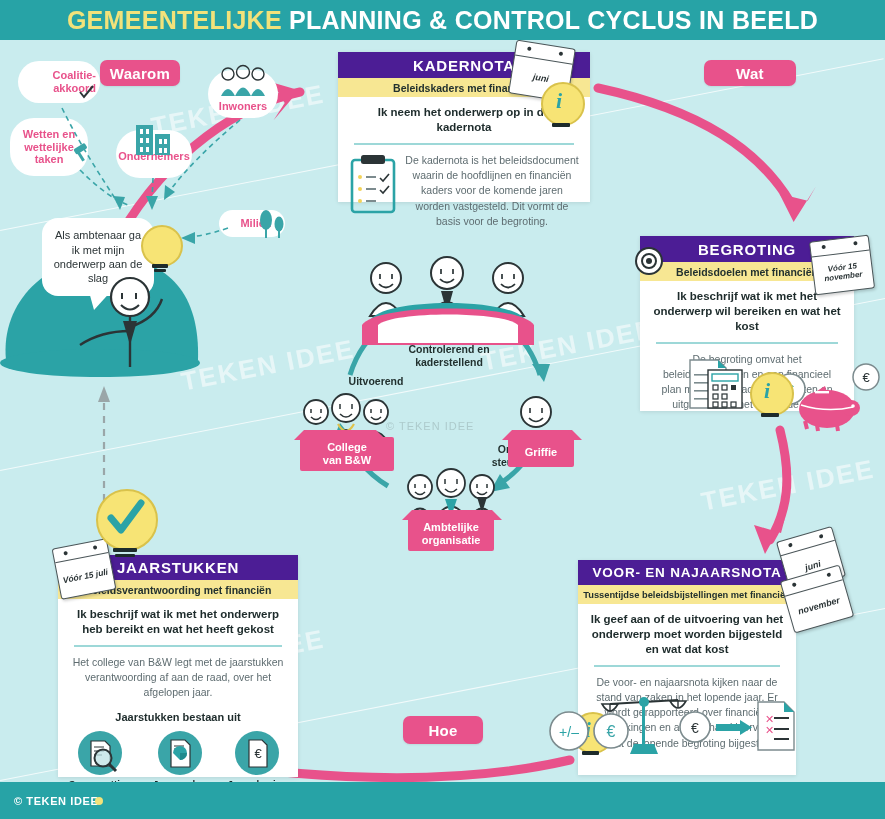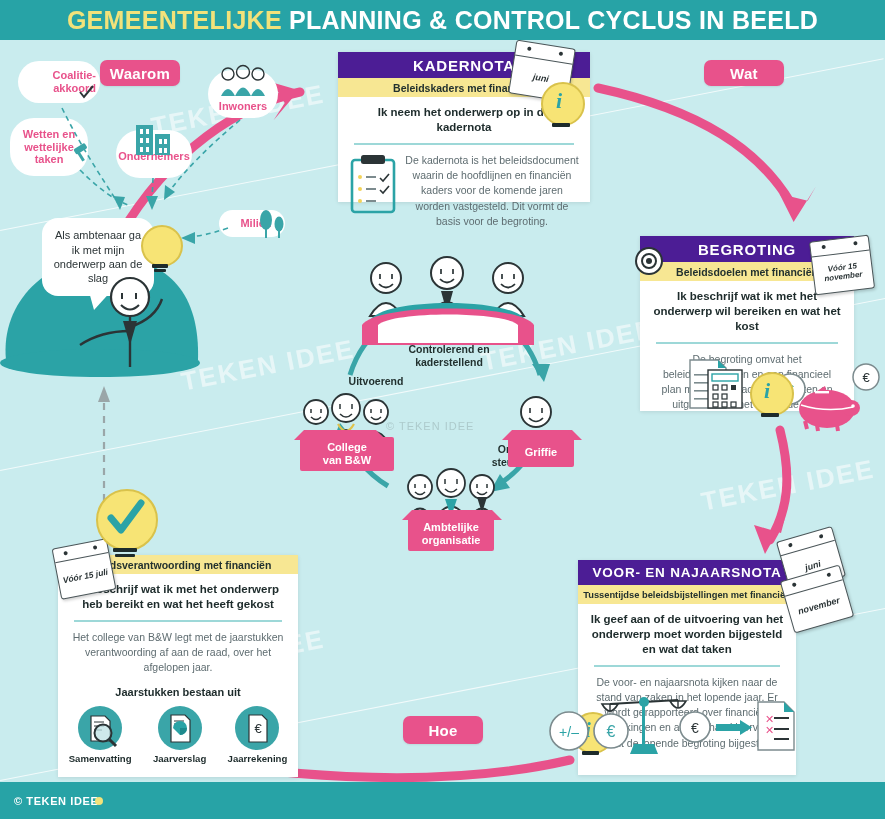--- a/index.html
+++ b/index.html
@@ -100,21 +100,21 @@
     <polygon points="765,554 754,525 781,533 785,518" fill="#E8528B"></polygon>
 
     <path d="M 570 760 C 440 790 250 780 130 742" stroke="#E8528B" stroke-width="9" fill="none" stroke-linecap="round"></path>
     <polygon points="112,736 142,726 134,752 150,757" fill="#E8528B"></polygon>
 
     <path d="M 104 540 L 104 400" stroke="#9AA6A8" stroke-width="2.2" fill="none" stroke-dasharray="7 6"></path>
     <polygon points="104,386 98,402 110,402" fill="#9AA6A8"></polygon>
   </svg>
 
   <div class="pill" style="left:100px;top:60px;width:80px;height:26px;">Waarom</div>
-  <div class="pill" style="left:704px;top:60px;width:80px;height:26px;">Wat</div>
+  <div class="pill" style="left:704px;top:60px;width:92px;height:26px;">Wat</div>
   <div class="pill" style="left:403px;top:716px;width:80px;height:28px;">Hoe</div>
 
   <div class="cloud" style="left:18px;top:61px;width:82px;height:42px;border-radius:22px;">
     <span style="display:block;padding:0 4px;text-align:right;">Coalitie-akkoord</span>
   </div>
   <svg style="left:78px;top:84px;width:18px;height:18px;">
     <path d="M2 8 L6 13 L15 2" stroke="#2b3436" stroke-width="2" fill="none"></path>
   </svg>
 
   <div class="cloud" style="left:10px;top:118px;width:78px;height:58px;border-radius:24px;">
@@ -290,21 +290,21 @@
     <circle cx="58" cy="21" r="1.8" fill="#fff"></circle>
     <path d="M22 6 l8 -5 l2 7 z" fill="#E8528B"></path>
     <rect x="20" y="6" width="14" height="2.4" fill="#fff"></rect>
     <path d="M10 36 l2 8 M22 40 l1 6 M42 40 l1 6" stroke="#E8528B" stroke-width="4"></path>
     <path d="M6 20 q26 8 52 2" stroke="#fff" stroke-width="1.6" fill="none"></path>
   </svg>
 
   <div class="card" style="left:578px;top:560px;width:218px;height:215px;">
     <div class="hd" style="height:25px;font-size:13.5px;">VOOR- EN NAJAARSNOTA</div>
     <div class="sub" style="height:19px;font-size:9.3px;">Tussentijdse beleidsbijstellingen met financiën</div>
-    <div class="lead">Ik geef aan of de uitvoering van het onderwerp moet worden bijgesteld en wat dat taken</div>
+    <div class="lead">Ik geef aan of de uitvoering van het onderwerp moet worden bijgesteld en wat dat kost</div>
     <div class="rule"></div>
     <div class="body">De voor- en najaarsnota kijken naar de stand van zaken in het lopende jaar. Er wordt gerapporteerd over financiële afwijkingen en aan de hand hiervan wordt de lopende begroting bijgesteld.</div>
   </div>
   <div class="cal" style="left:782px;top:533px;width:56px;height:50px;transform:rotate(-16deg);">
     <div class="bar"></div>
     <div class="hole" style="left:10px;"></div>
     <div class="hole" style="right:10px;"></div>
     <div class="txt">juni</div>
   </div>
   <div class="cal" style="left:786px;top:572px;width:60px;height:52px;transform:rotate(-16deg);">
@@ -346,20 +346,21 @@
     <path d="M2 2 h26 l10 10 v38 h-36 z" fill="#fff" stroke="#7c8b8e" stroke-width="1.4"></path>
     <path d="M28 2 l10 10 h-10 z" fill="#2BA3A6"></path>
     <text x="9" y="23" font-size="11" fill="#E8528B" font-family="'Liberation Sans',sans-serif">✕</text>
     <rect x="18" y="17" width="15" height="2" fill="#2b3436"></rect>
     <text x="9" y="34" font-size="11" fill="#E8528B" font-family="'Liberation Sans',sans-serif">✕</text>
     <rect x="18" y="28" width="15" height="2" fill="#2b3436"></rect>
     <rect x="18" y="38" width="15" height="2" fill="#2b3436"></rect>
   </svg>
 
   <div class="card" style="left:58px;top:555px;width:240px;height:222px;">
+    <div class="hd" style="height:25px;font-size:15px;">JAARSTUKKEN</div>
     <div class="sub" style="height:19px;">Beleidsverantwoording met financiën</div>
     <div class="lead">Ik beschrijf wat ik met het onderwerp heb bereikt en wat het heeft gekost</div>
     <div class="rule"></div>
     <div class="body">Het college van B&amp;W legt met de jaarstukken verantwoording af aan de raad, over het afgelopen jaar.</div>
     <div style="text-align:center;font-weight:bold;font-size:11px;color:#1D2B2B;margin-top:10px;">Jaarstukken bestaan uit</div>
     <div style="display:flex;justify-content:space-around;margin-top:8px;">
       <div style="text-align:center;">
         <div class="circle-icon" style="position:relative;width:44px;height:44px;margin:0 auto;">
           <svg style="left:0;top:0;width:44px;height:44px;">
             <path d="M13 10 h14 l5 5 v20 h-19 z" fill="#fff" stroke="#2b3436" stroke-width="1.2"></path>

